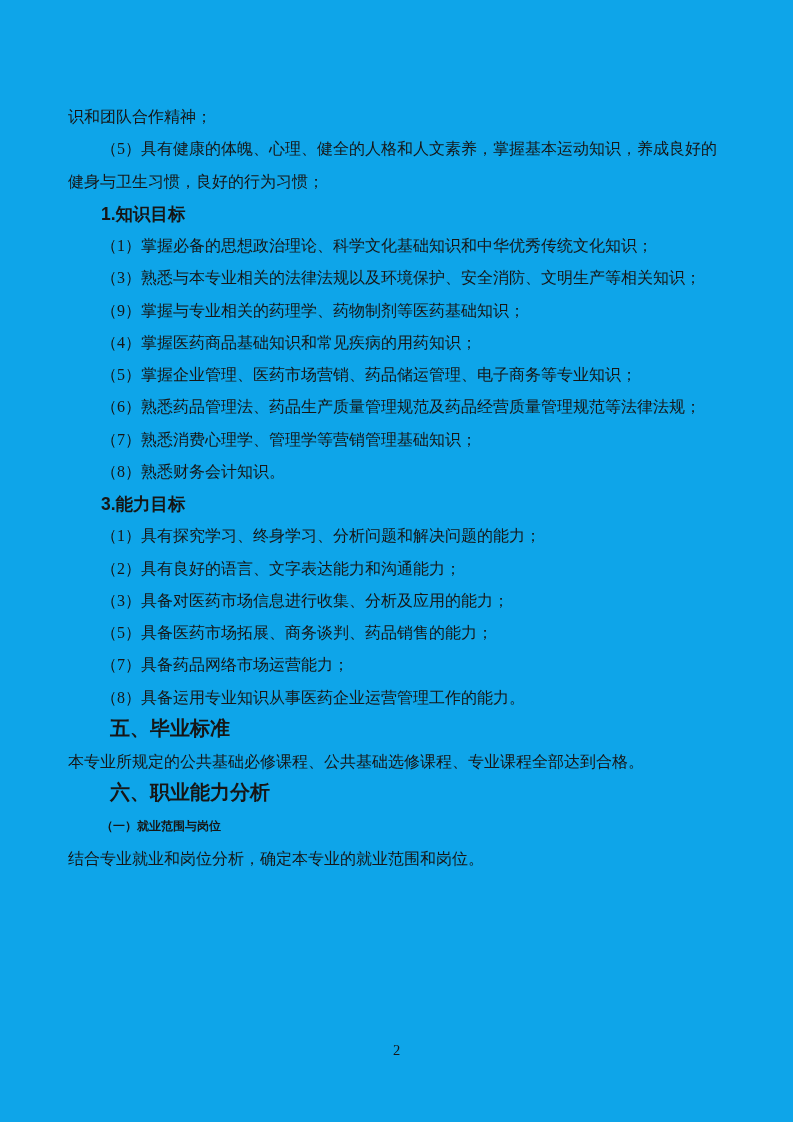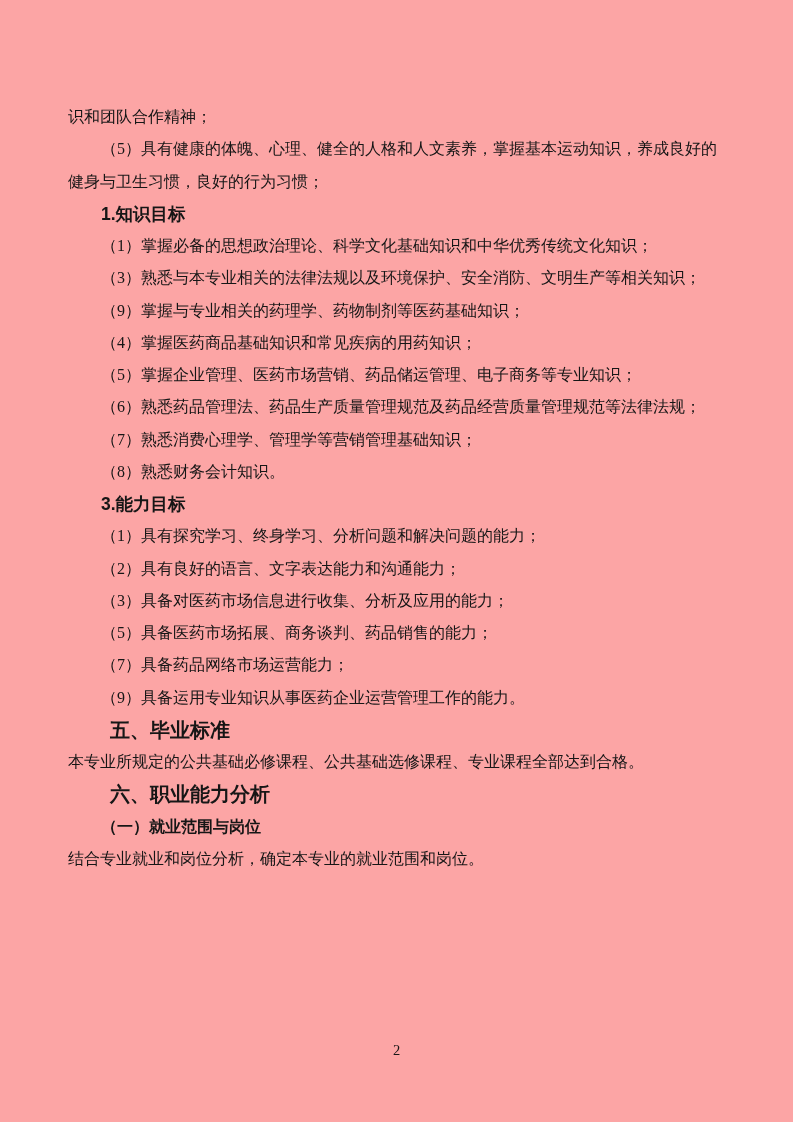--- a/index.html
+++ b/index.html
@@ -3,21 +3,21 @@
 <meta charset="utf-8">
 <style>
   html, body { margin: 0; padding: 0; }
   body { background: #ffffff; }
 
   .page {
     position: relative;
     width: 793px;
     height: 1122px;
     margin: 0 auto;
-    background: #fca5a5;
+    background: #0ea5e9;
     overflow: hidden;
     color: #161616;
     font-family: "Liberation Serif", "DejaVu Serif", serif;
   }
 
   .doc {
     position: absolute;
     top: 101px;
     left: 68px;
     width: 664px;
@@ -44,32 +44,32 @@
   h3.sub-heading {
     font-family: "Liberation Sans", "DejaVu Sans", sans-serif;
     font-weight: bold;
     font-size: 17.5px;
     text-indent: 33px;
     line-height: 32.25px;
   }
 
   
   h2.big-heading {
-    font-family: Liberation Serif, serif;
+    font-family: Liberation Mono, monospace;
     font-weight: bold;
     font-size: 20px;
     text-indent: 42px;
     line-height: 32.25px;
   }
 
   
   h4.minor-heading {
-    font-family: Liberation Serif, serif;
+    font-family: Liberation Mono, monospace;
     font-weight: bold;
-    font-size: 16px;
+    font-size: 12px;
     text-indent: 33px;
     line-height: 32.25px;
   }
 
   .page-number {
     position: absolute;
     top: 1041px;
     left: 0;
     width: 100%;
     text-align: center;
@@ -100,21 +100,21 @@
     <p class="list-item">（7）熟悉消费心理学、管理学等营销管理基础知识；</p>
     <p class="list-item">（8）熟悉财务会计知识。</p>
 
     <h3 class="sub-heading">3.能力目标</h3>
 
     <p class="list-item">（1）具有探究学习、终身学习、分析问题和解决问题的能力；</p>
     <p class="list-item">（2）具有良好的语言、文字表达能力和沟通能力；</p>
     <p class="list-item">（3）具备对医药市场信息进行收集、分析及应用的能力；</p>
     <p class="list-item">（5）具备医药市场拓展、商务谈判、药品销售的能力；</p>
     <p class="list-item">（7）具备药品网络市场运营能力；</p>
-    <p class="list-item">（9）具备运用专业知识从事医药企业运营管理工作的能力。</p>
+    <p class="list-item">（8）具备运用专业知识从事医药企业运营管理工作的能力。</p>
 
     <h2 class="big-heading">五、毕业标准</h2>
 
     <p class="para-flush">本专业所规定的公共基础必修课程、公共基础选修课程、专业课程全部达到合格。</p>
 
     <h2 class="big-heading">六、职业能力分析</h2>
 
     <h4 class="minor-heading">（一）就业范围与岗位</h4>
 
     <p class="para-flush">结合专业就业和岗位分析，确定本专业的就业范围和岗位。</p>

